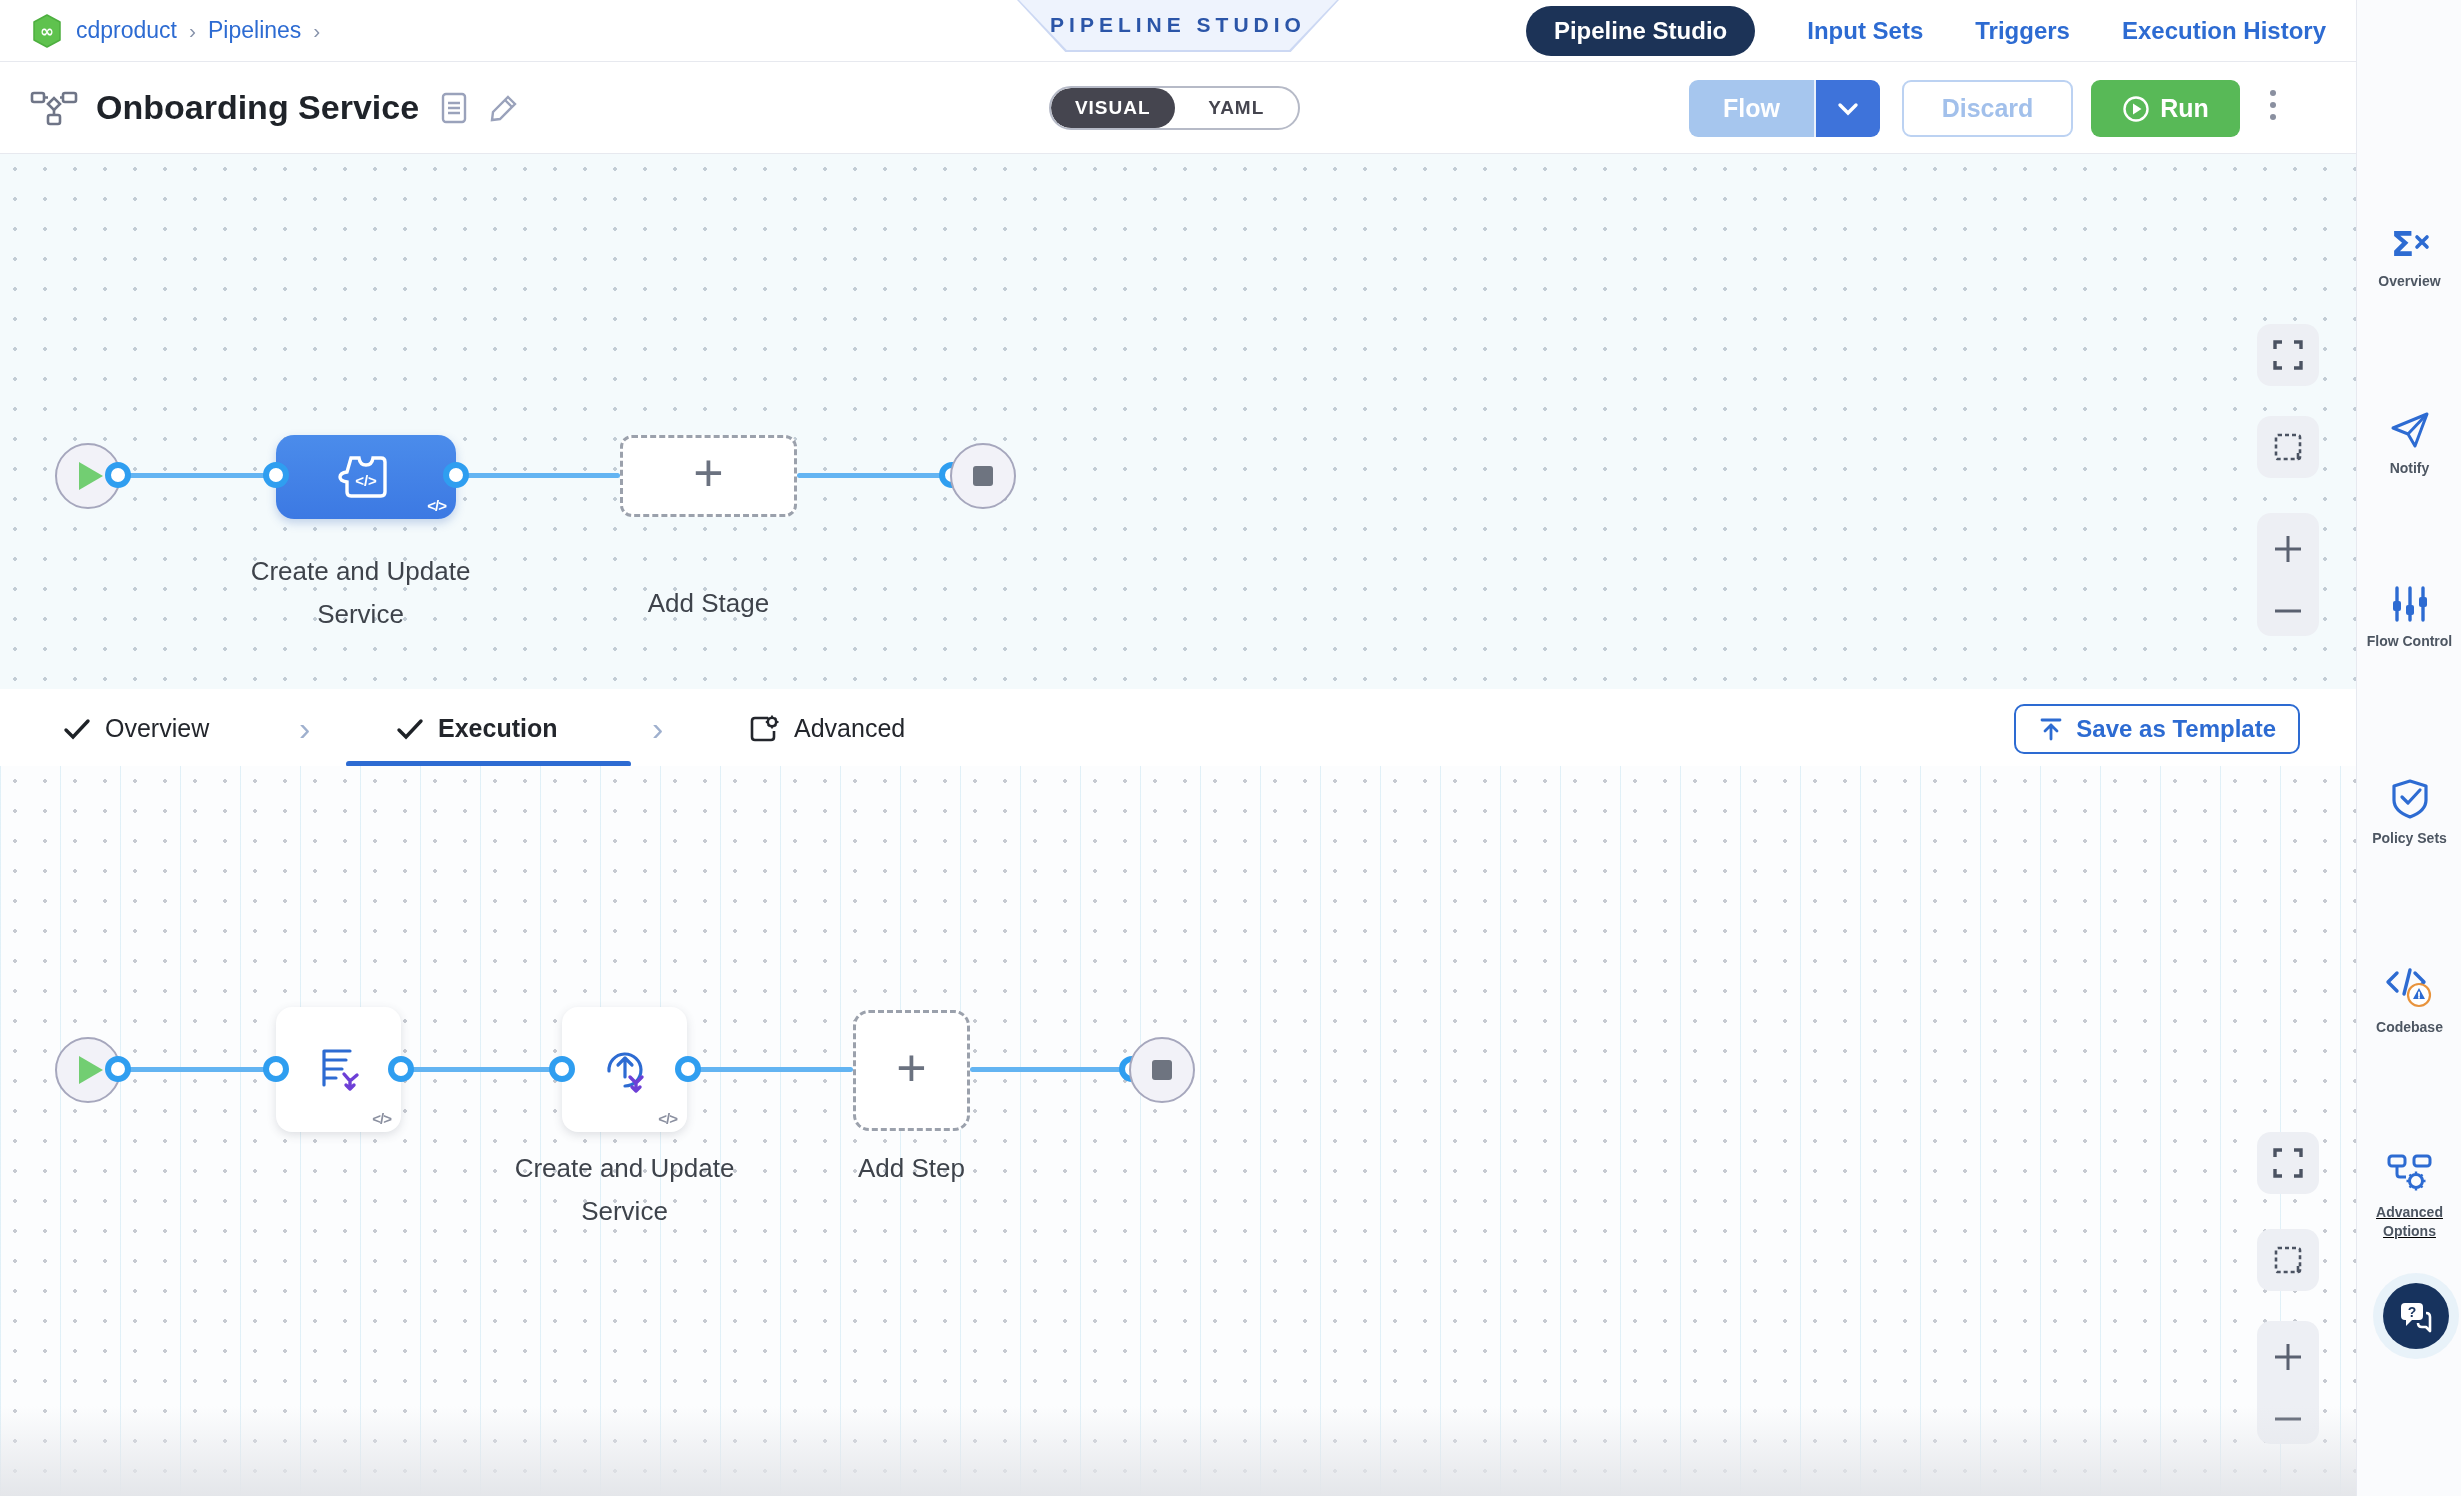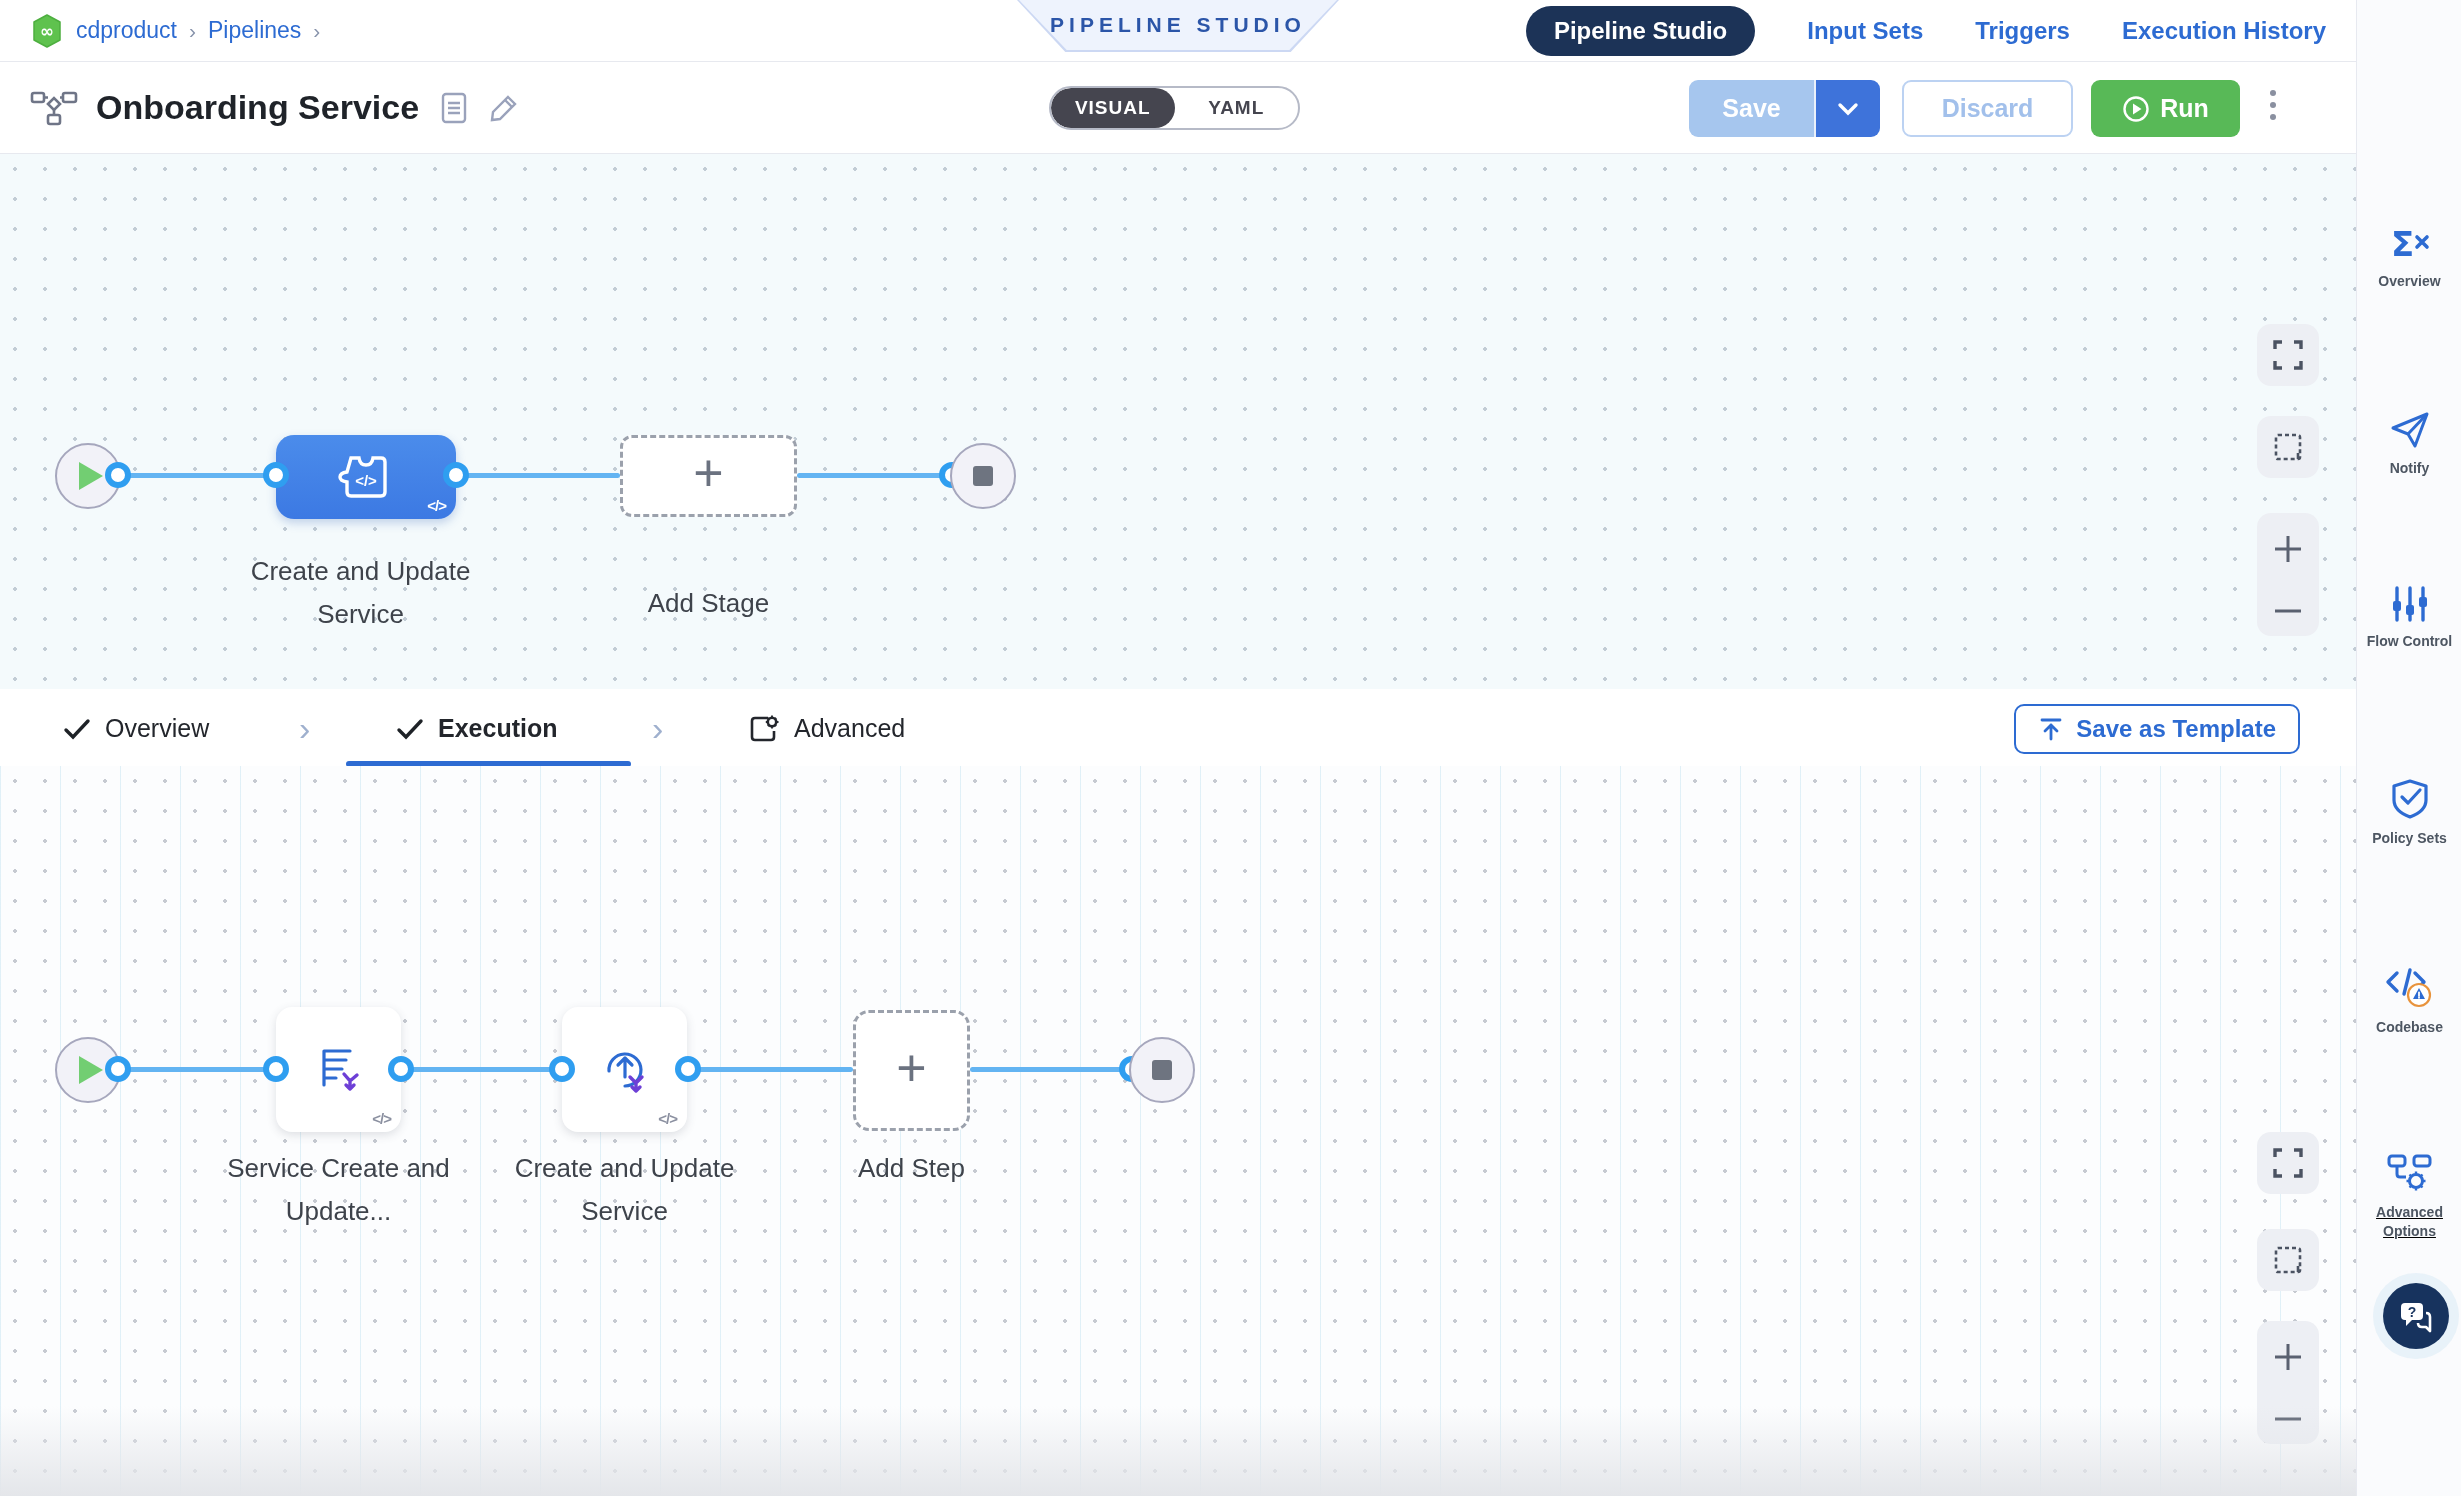--- a/index.html
+++ b/index.html
@@ -137,21 +137,21 @@
           <path d="M19 4 L26 11 L11 26 L3 27 L4 19 Z"></path>
           <path d="M16 7 L23 14"></path>
         </svg>
       </span>
 
       <div class="toggle">
         <div class="toggle-seg toggle-on">VISUAL</div>
         <div class="toggle-seg">YAML</div>
       </div>
 
-      <div class="btn btn-save">Save</div>
+      <div class="btn btn-save">Flow</div>
       <div class="btn btn-save-caret">
         <svg width="24" height="16" viewBox="0 0 24 16" fill="none" stroke="#fff" stroke-width="3.4" stroke-linecap="round">
           <path d="M4 4 L12 12 L20 4"></path>
         </svg>
       </div>
       <div class="btn btn-discard">Discard</div>
       <div class="btn btn-run">
         <svg width="28" height="28" viewBox="0 0 28 28">
           <circle cx="14" cy="14" r="11.5" fill="none" stroke="#fff" stroke-width="2.4"></circle>
           <path d="M11 8.5 L19.5 14 L11 19.5 Z" fill="#fff"></path>
@@ -284,21 +284,20 @@
 
       <div class="add-box" style="left:853px; top:244px; width:117px; height:121px; border-radius:16px;">
         <span class="plus-glyph">+</span>
       </div>
 
       <div class="ring" style="left:1132px; top:303px;"></div>
       <div class="term" style="left:1129px; top:271px;">
         <div class="end-sq"></div>
       </div>
 
-      <div class="node-label" style="left:224px; top:381px;">Service Create and Update...</div>
       <div class="node-label" style="left:510px; top:381px;">Create and Update Service</div>
       <div class="node-label" style="left:797px; top:381px;">Add Step</div>
 
       <div class="cv-btn" style="top:366px;">
         <svg width="32" height="32" viewBox="0 0 32 32" fill="none" stroke="#4b5362" stroke-width="3.4">
           <path d="M3 10 V3 H10 M22 3 H29 V10 M29 22 V29 H22 M10 29 H3 V22"></path>
         </svg>
       </div>
       <div class="cv-btn" style="top:463px;">
         <svg width="32" height="32" viewBox="0 0 32 32" fill="none" stroke="#4b5362" stroke-width="2.6" stroke-dasharray="4 3">

